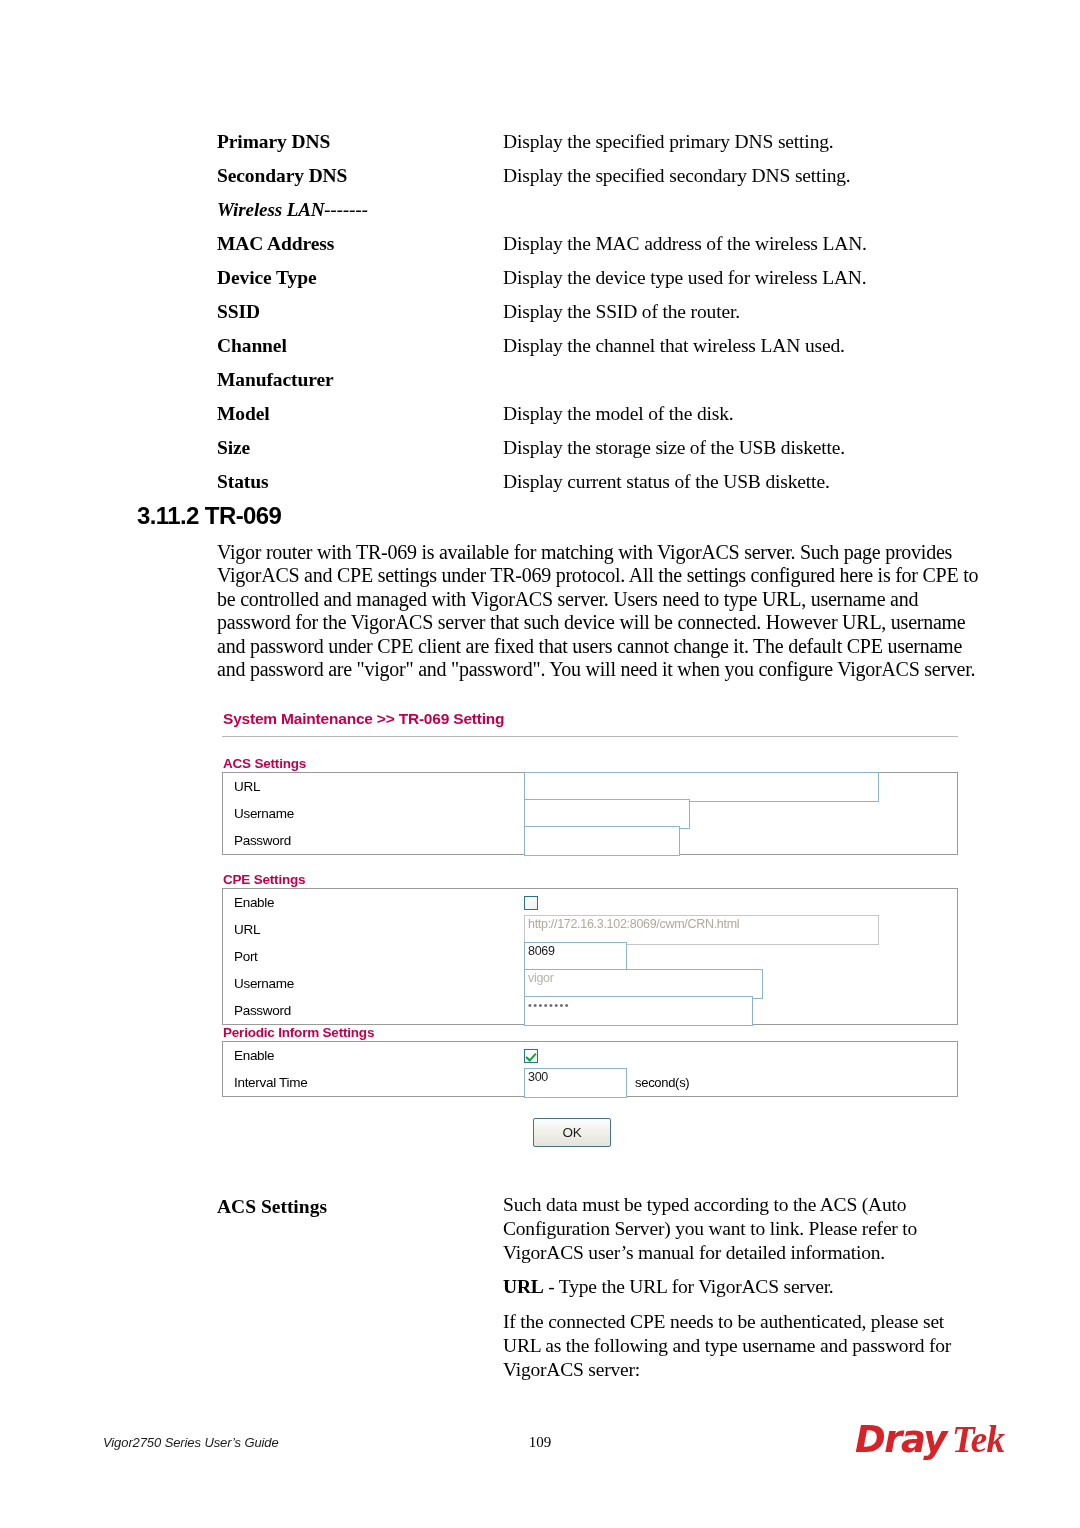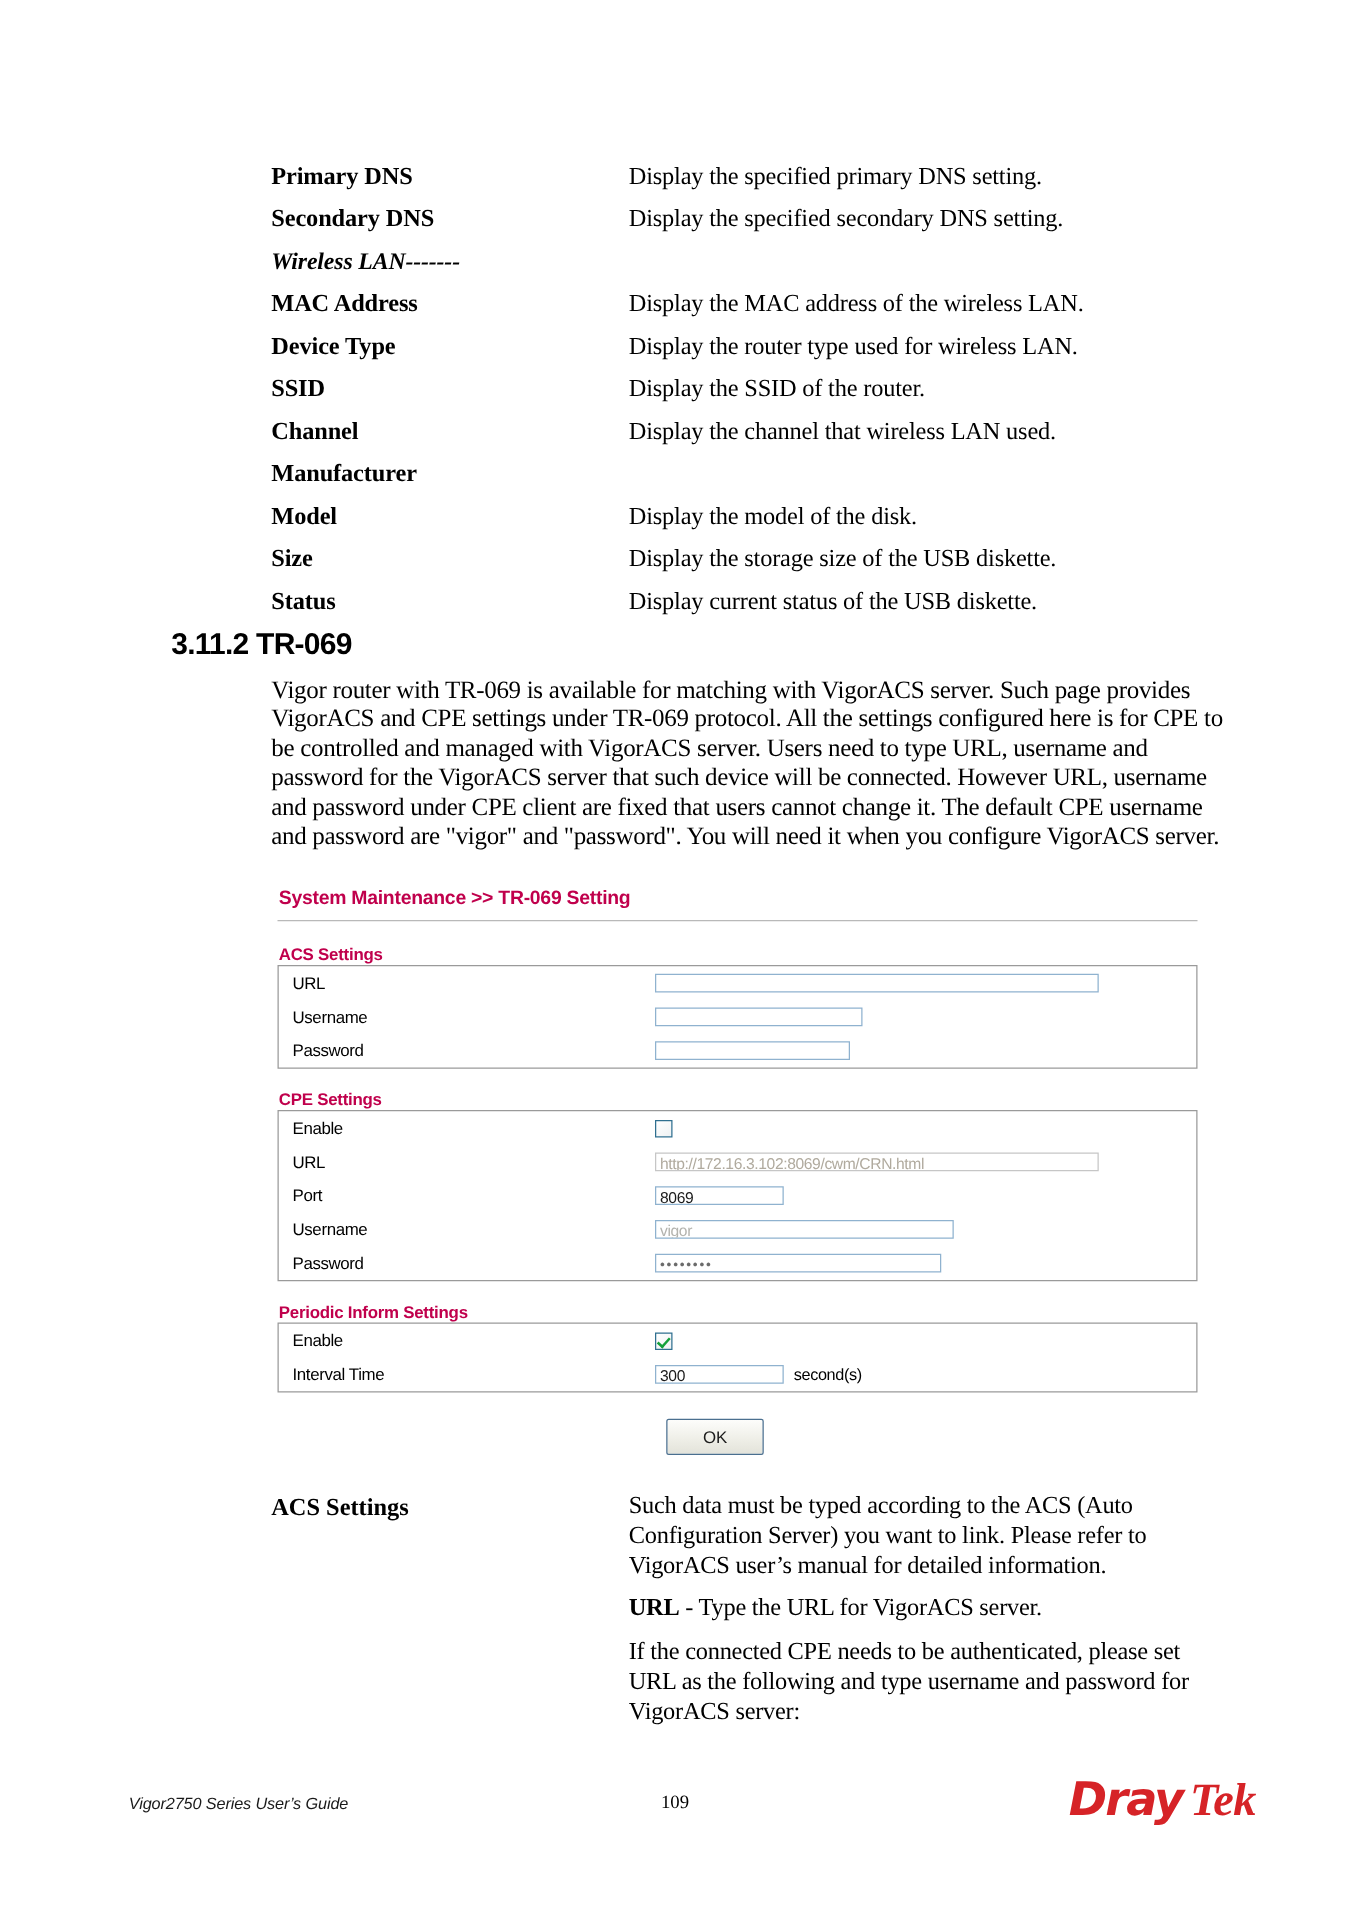--- a/index.html
+++ b/index.html
@@ -132,21 +132,21 @@
     font-family: "Liberation Sans", sans-serif;
     font-size: 13.5px;
     color: #000;
     letter-spacing: -0.3px;
   }
   .ui-field {
     display: flex;
     align-items: center;
   }
   .ui-input {
-    height: 15px;
+    height: 30px;
     box-sizing: border-box;
     border: 1px solid #8fb2cf;
     background: #ffffff;
     font-family: "Liberation Sans", sans-serif;
     font-size: 12.5px;
     line-height: 17px;
     padding: 0 3px;
     color: #2b2b2b;
     letter-spacing: -0.3px;
     white-space: nowrap;
@@ -313,21 +313,21 @@
       <div class="defdesc"></div>
     </div>
 
     <div class="defrow">
       <div class="defterm">MAC Address</div>
       <div class="defdesc">Display the MAC address of the wireless LAN.</div>
     </div>
 
     <div class="defrow">
       <div class="defterm">Device Type</div>
-      <div class="defdesc">Display the router type used for wireless LAN.</div>
+      <div class="defdesc">Display the device type used for wireless LAN.</div>
     </div>
 
     <div class="defrow">
       <div class="defterm">SSID</div>
       <div class="defdesc">Display the SSID of the router.</div>
     </div>
 
     <div class="defrow">
       <div class="defterm">Channel</div>
       <div class="defdesc">Display the channel that wireless LAN used.</div>
@@ -416,21 +416,21 @@
         </div>
         <div class="ui-row">
           <div class="ui-label">Password</div>
           <div class="ui-field">
             <div class="ui-input dots" style="width:229px;">••••••••</div>
           </div>
         </div>
       </div>
     </div>
 
-    <div style="margin-top:17px;">
+    <div style="">
       <div class="ui-section-title">Periodic Inform Settings</div>
       <div class="ui-panel">
         <div class="ui-row">
           <div class="ui-label">Enable</div>
           <div class="ui-field">
             <span class="ui-checkbox checked"></span>
           </div>
         </div>
         <div class="ui-row">
           <div class="ui-label">Interval Time</div>

